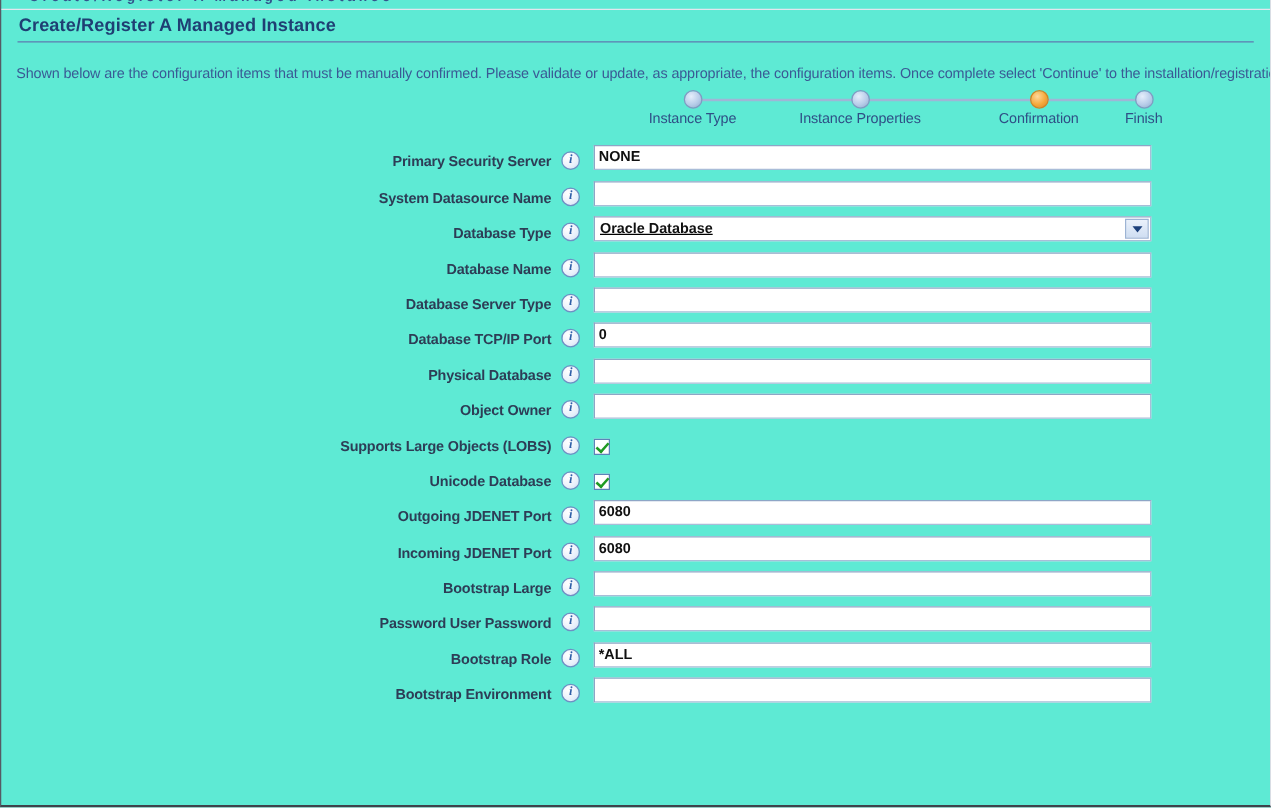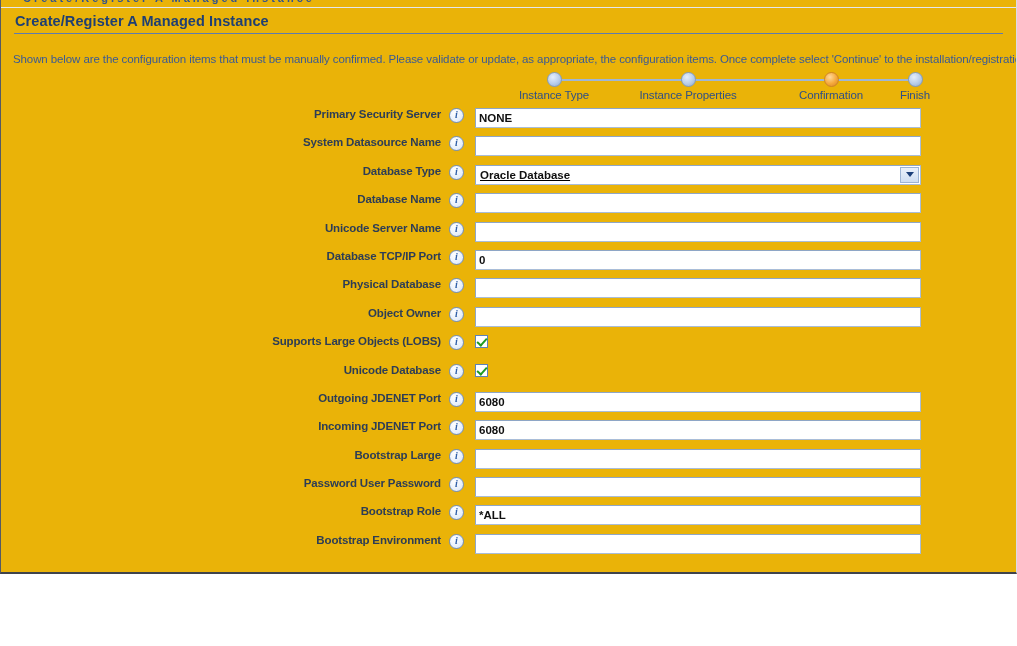--- a/index.html
+++ b/index.html
@@ -11,23 +11,23 @@
   body {
     font-family: "Liberation Sans", sans-serif;
     width: 1017px;
     height: 646px;
     overflow: hidden;
   }
 
   #page {
     position: relative;
     width: 1017px;
-    height: 574px;
+    height: 646px;
     box-sizing: border-box;
-    background: #eab308;
+    background: #5eead4;
     border-left: 1px solid #555a63;
     border-right: 1px solid #d9dde4;
     border-bottom: 2px solid #3f434b;
     overflow: hidden;
   }
 
   
   .top-clip {
     position: absolute;
     top: 0; left: 0; right: 0;
@@ -125,21 +125,21 @@
 
   
   .form {
     position: absolute;
     top: 108px;
     left: 0;
     right: 0;
   }
   .frow {
     display: flex;
-    align-items: flex-start;
+    align-items: flex-end;
     height: 28.4px;
   }
   .flabel {
     width: 440px;
     text-align: right;
     font-size: 11.5px;
     font-weight: bold;
     color: #2d3d56;
     padding-right: 8px;
     white-space: nowrap;
@@ -326,21 +326,21 @@
         </div>
       </div>
       <div class="frow">
         <div class="flabel">Database Name</div>
         <div class="ficon">
           <span class="info-icon"></span>
         </div>
         <div class="fctl"><input type="text" class="txt" style=""></div>
       </div>
       <div class="frow">
-        <div class="flabel">Unicode Server Name</div>
+        <div class="flabel">Database Server Type</div>
         <div class="ficon">
           <span class="info-icon"></span>
         </div>
         <div class="fctl"><input type="text" class="txt" style=""></div>
       </div>
       <div class="frow">
         <div class="flabel">Database TCP/IP Port</div>
         <div class="ficon">
           <span class="info-icon"></span>
         </div>

